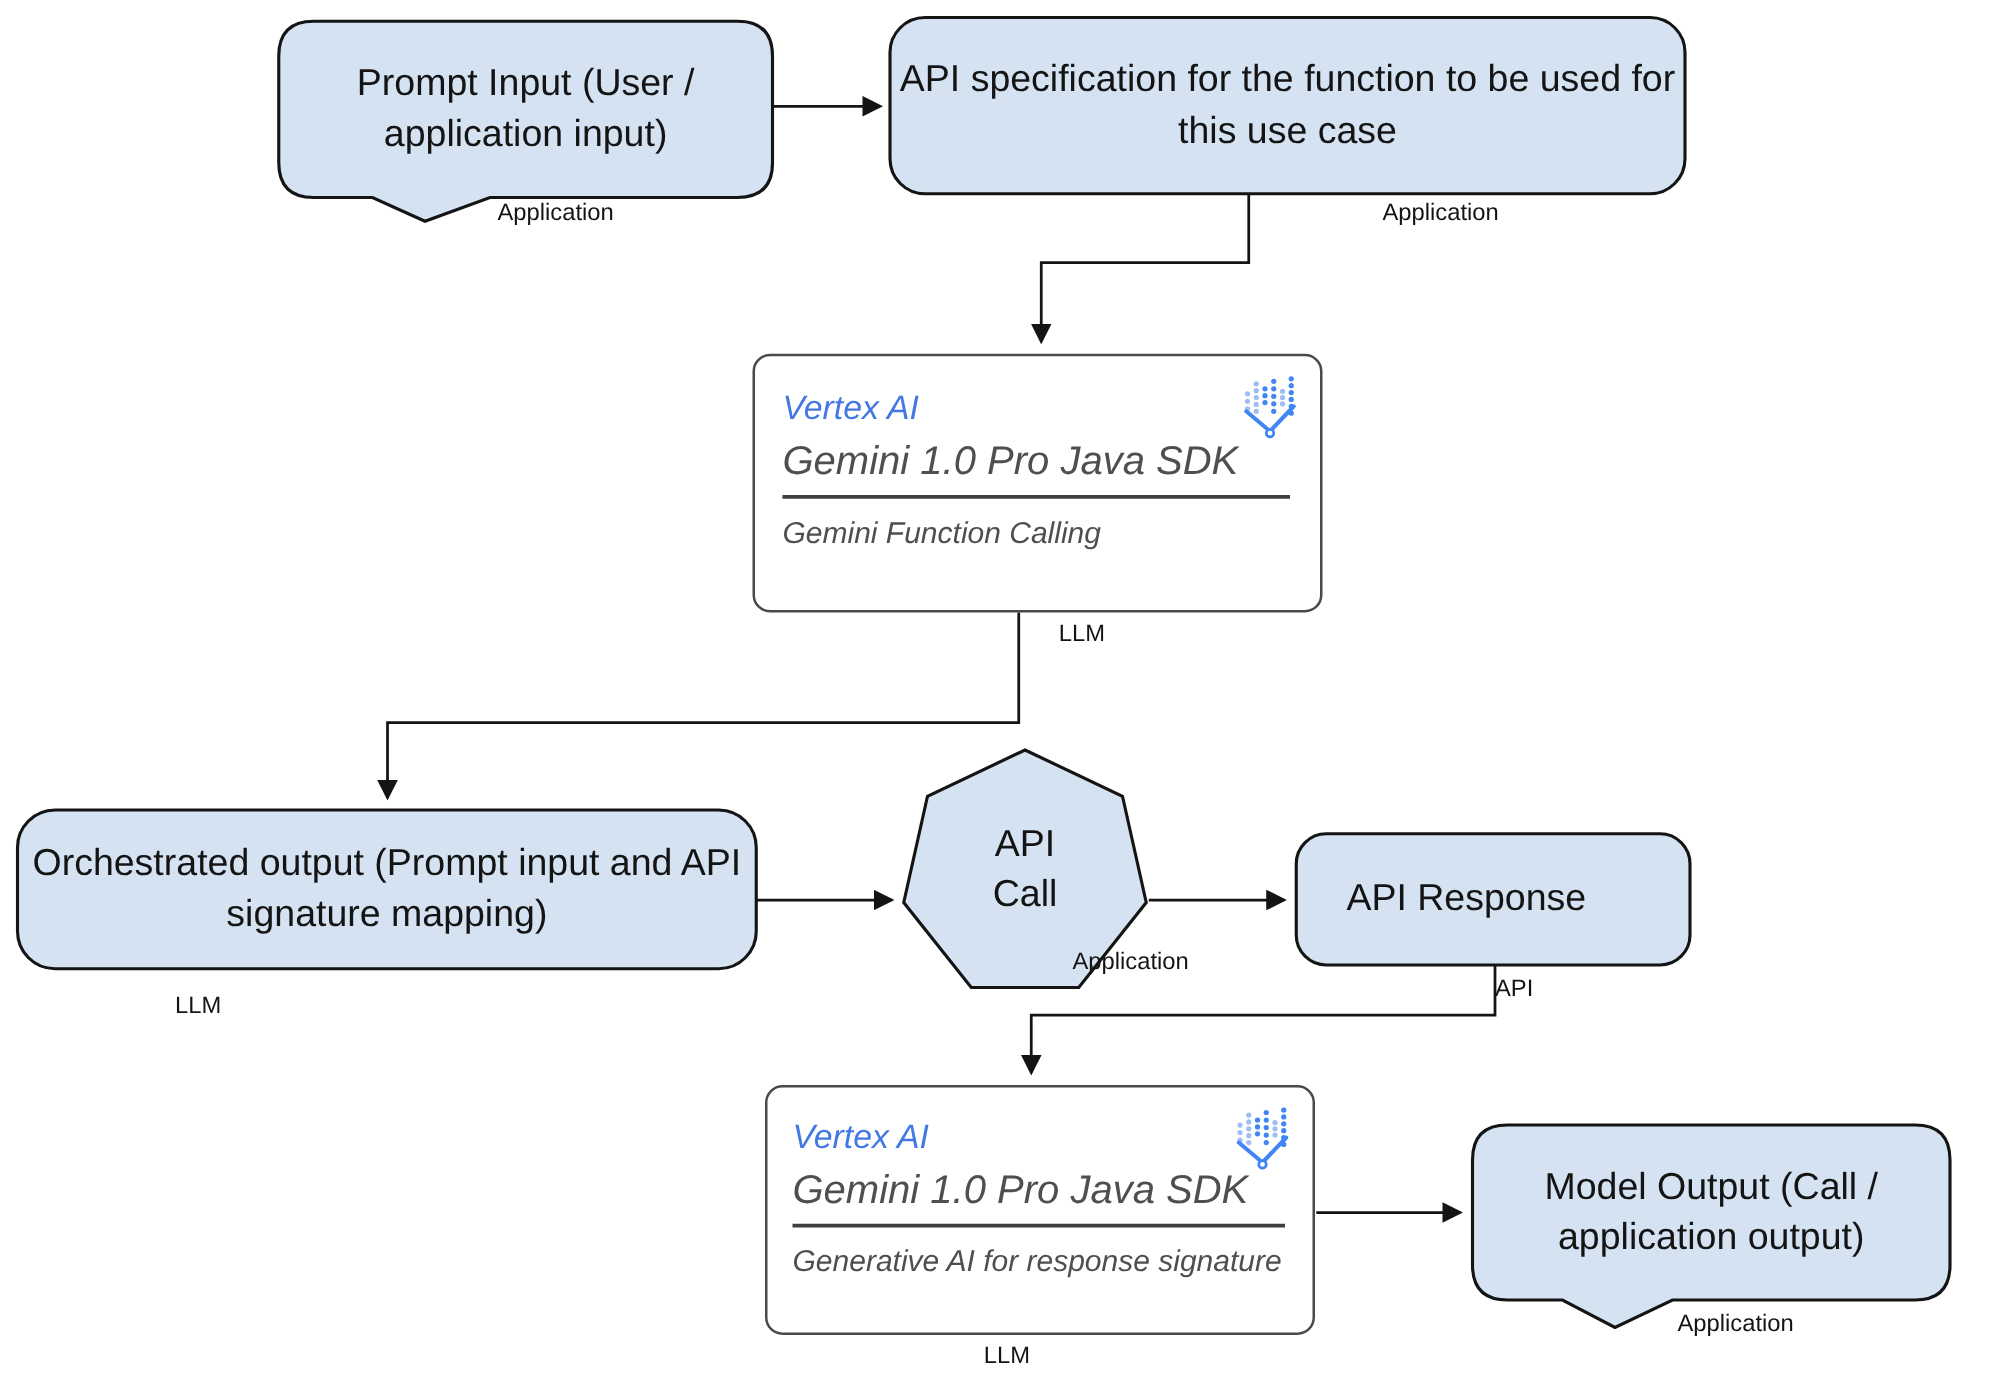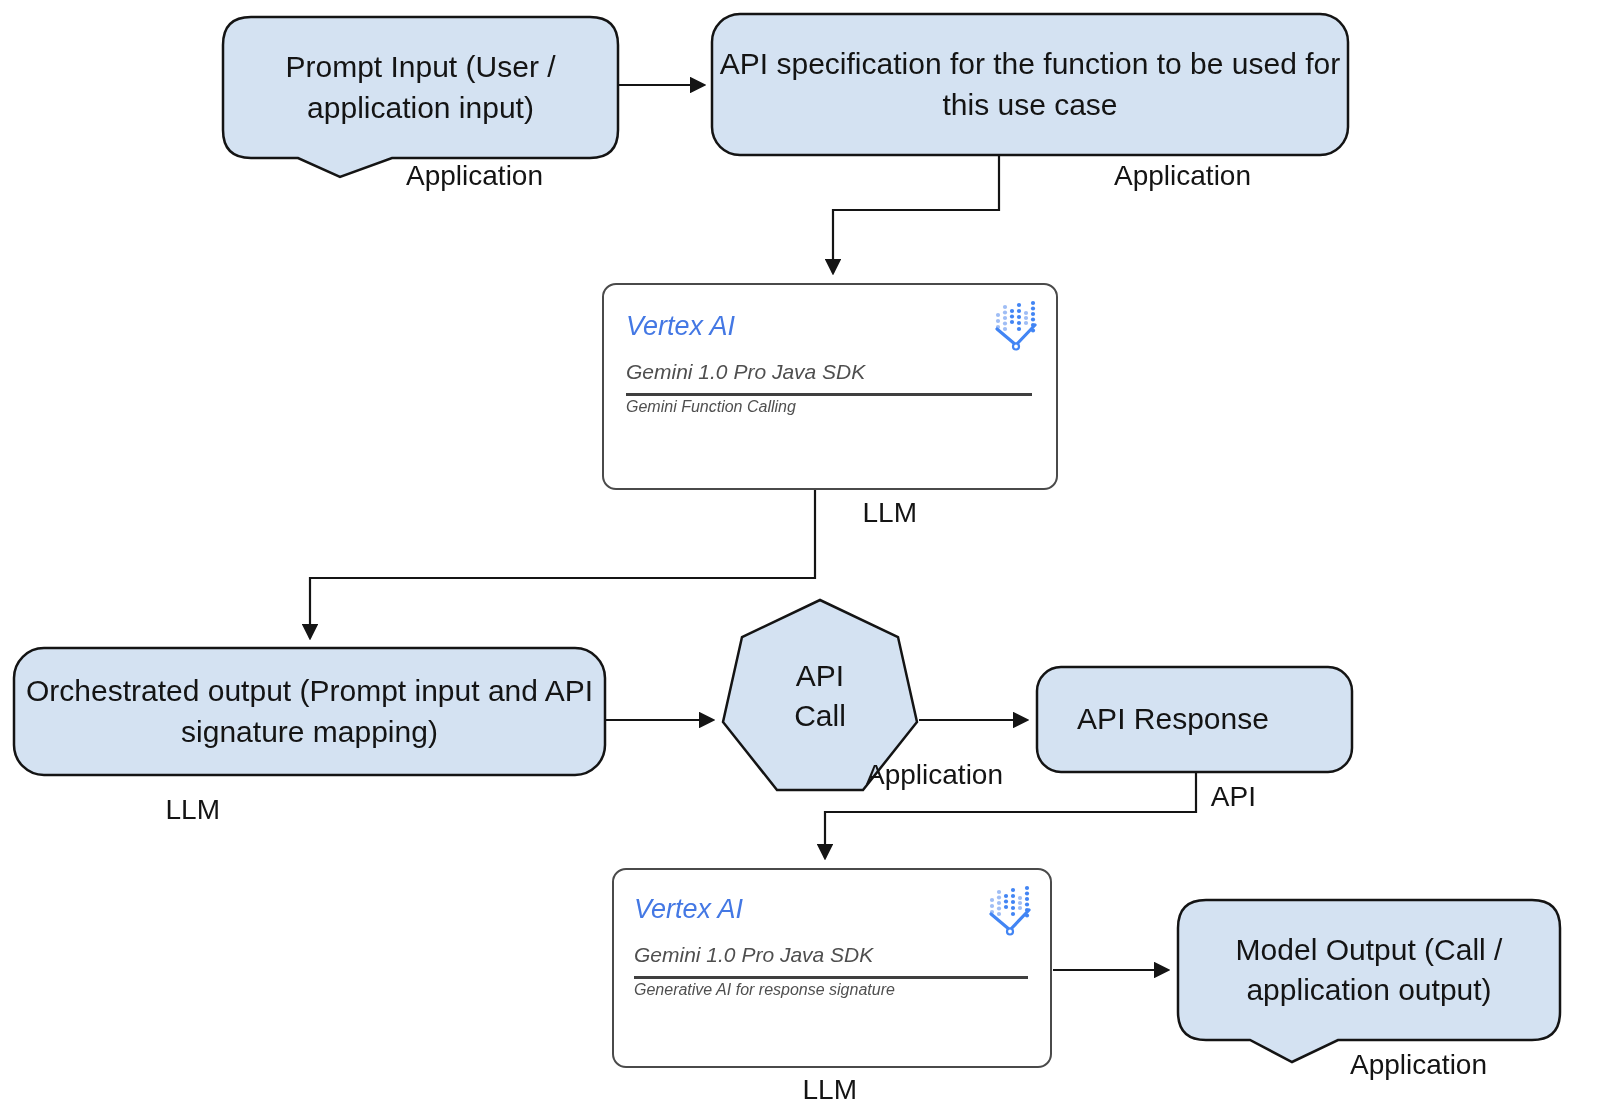--- a/index.html
+++ b/index.html
@@ -16,28 +16,28 @@
   }
   html,body{margin:0;padding:0;background:#ffffff;}
   body{font-family:"Liberation Sans",sans-serif;}
   .canvas{position:relative;width:1600px;height:1109px;background:#fff;overflow:hidden;}
   .layer{position:absolute;left:0;top:0;}
   .node-shape{fill:var(--node-fill);stroke:var(--node-border);stroke-width:2.5;}
   .conn{fill:none;stroke:var(--connector);stroke-width:2.2;}
   .node-text{position:absolute;display:flex;align-items:center;justify-content:center;
     text-align:center;font-size:30px;line-height:1.34;color:var(--text);}
   .hept-text{white-space:pre-line;}
-  .tag{position:absolute;font-size:28px;color:var(--text);text-align:right;}
+  .tag{position:absolute;font-size:19px;color:var(--text);text-align:left;}
   .card{position:absolute;background:var(--card-bg);border:2px solid var(--card-border);
     border-radius:14px;box-sizing:border-box;}
   .card-inner{position:relative;height:100%;box-sizing:border-box;padding:26px 24px 0 22px;font-style:italic;}
   .card-title{font-size:27px;color:var(--vertex-blue);line-height:1.15;}
-  .card-sdk{font-size:21px;color:var(--card-text);line-height:1.2;margin-top:17px;}
+  .card-sdk{font-size:32px;color:var(--card-text);line-height:1.2;margin-top:7px;}
   .card-divider{border-top:3px solid #3f3f3f;margin-top:9px;}
-  .card-caption{font-size:16px;color:var(--card-text);margin-top:2px;}
+  .card-caption{font-size:24px;color:var(--card-text);margin-top:14px;}
   .card-icon{position:absolute;right:16px;top:14px;}
 </style>
 </head>
 <body>
 
 <div class="canvas">
 
   <svg class="layer" width="1600" height="1109" viewBox="0 0 1600 1109">
     <defs>
       <marker id="arrow" viewBox="0 0 10 10" refX="8.5" refY="5" markerWidth="7.5" markerHeight="7.5" orient="auto-start-reverse">

